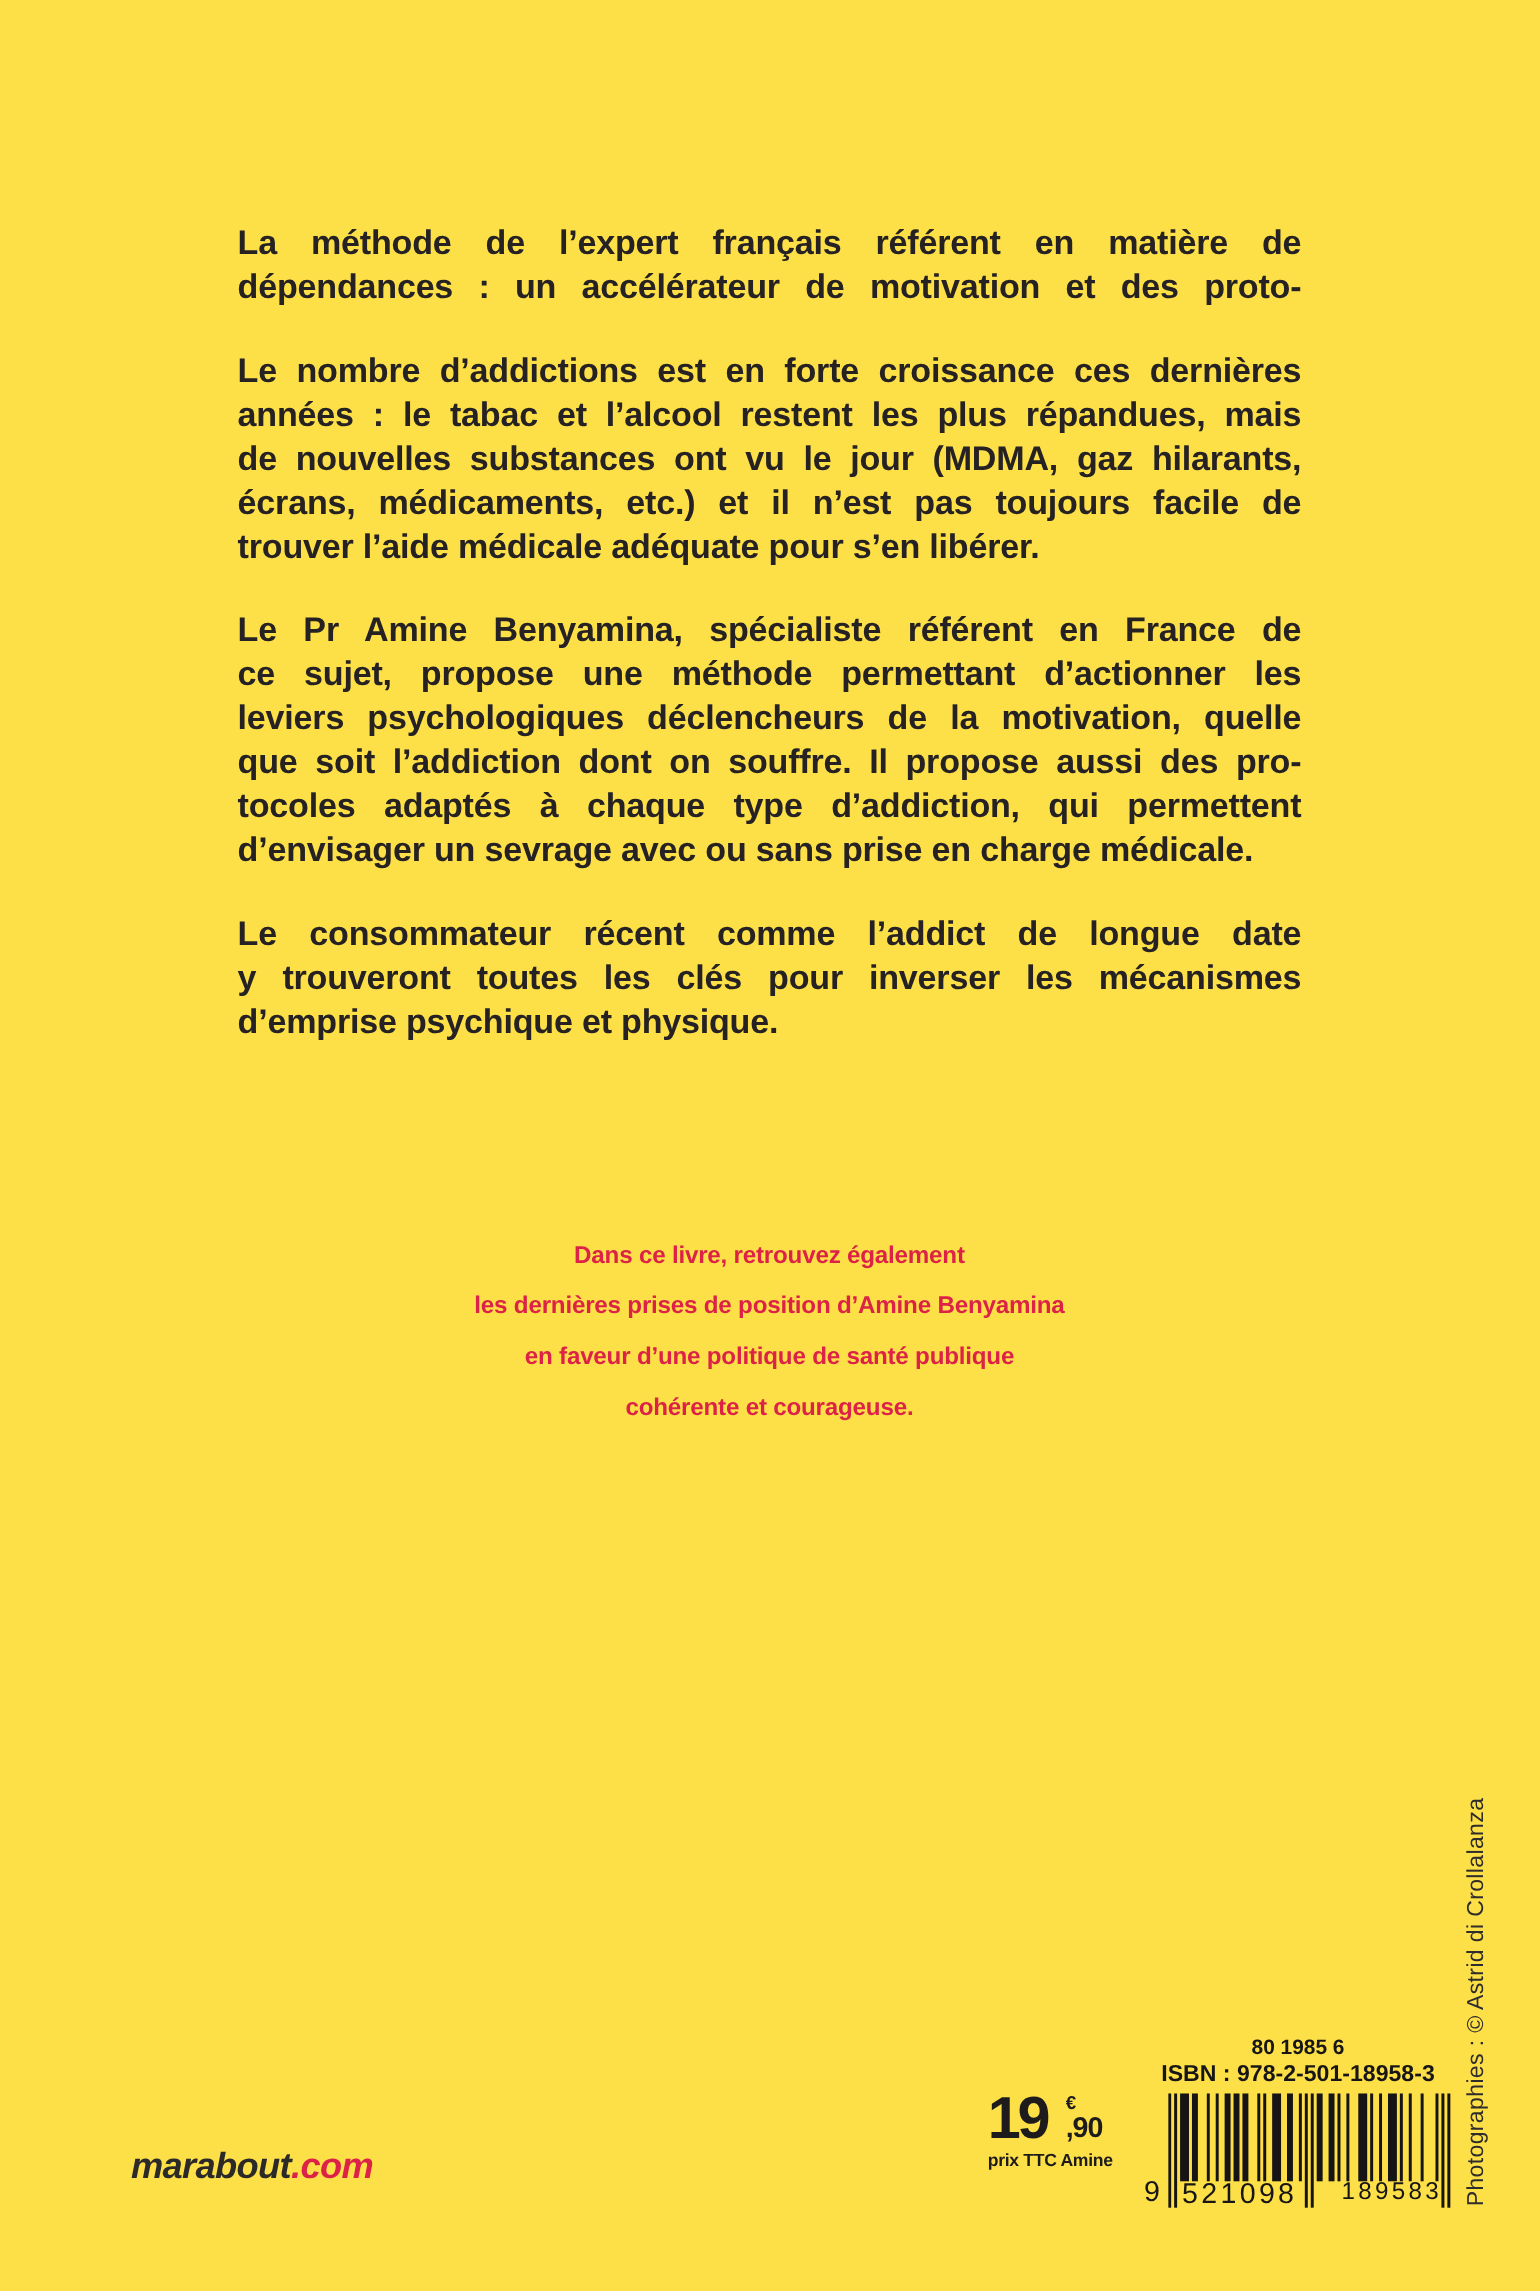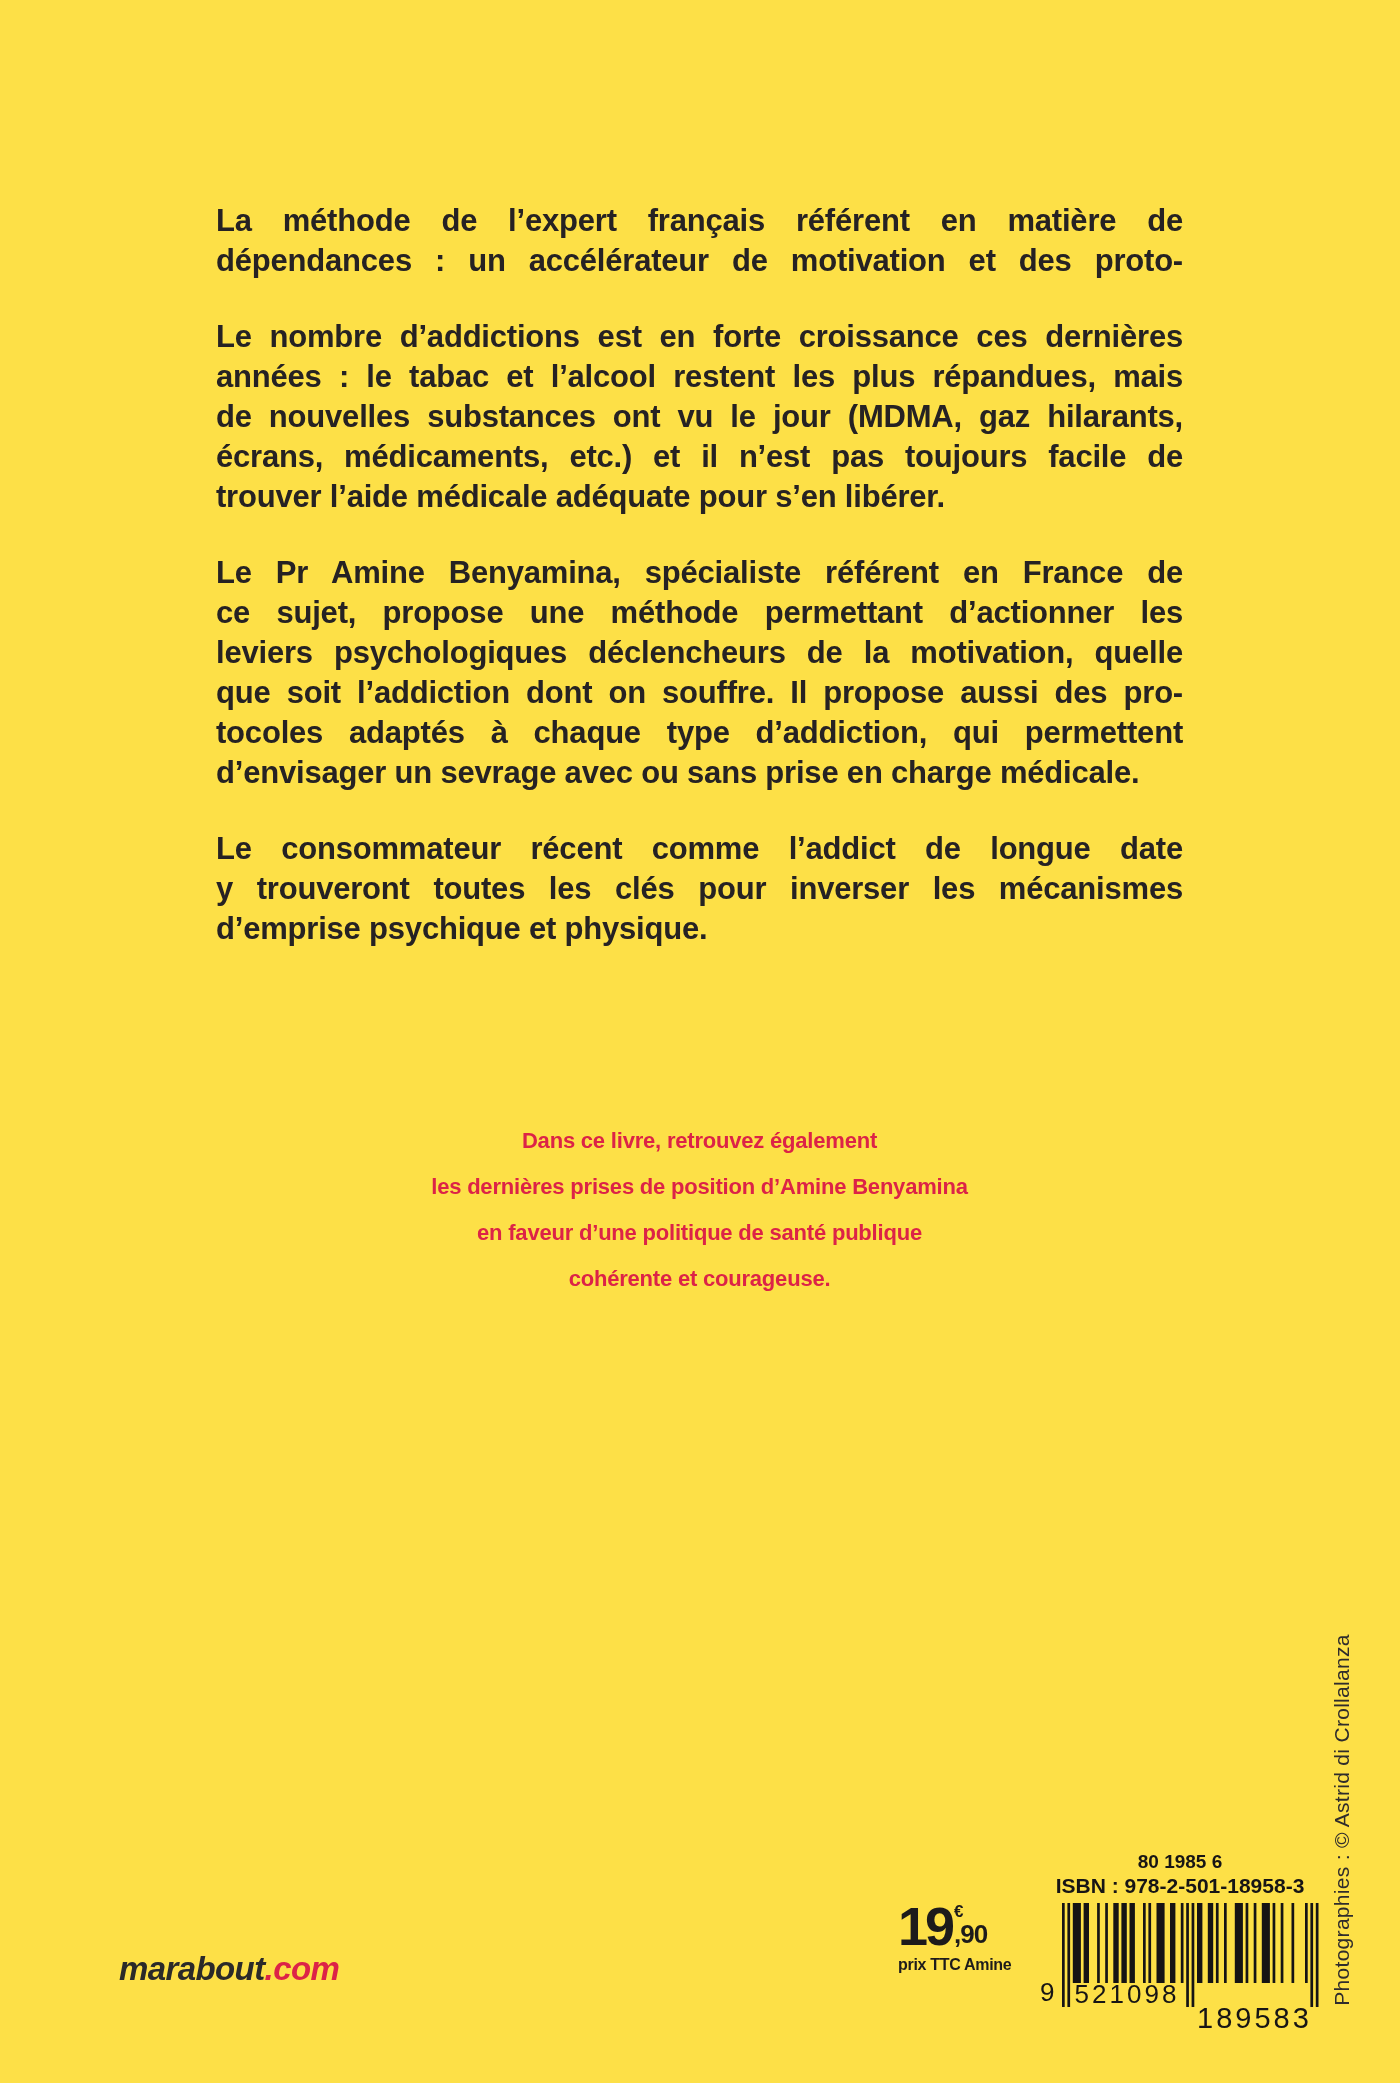--- a/index.html
+++ b/index.html
@@ -37,21 +37,21 @@
   .logo{
     position:absolute;left:119px;top:1950px;
     font-size:33px;font-weight:bold;letter-spacing:-0.6px;
     color:#2b2a29;white-space:nowrap;font-style:italic;
   }
 
   .price{
     position:absolute;left:898px;top:1903px;width:104px;
     color:#1d1b1b;text-align:center;
   }
-  .price-row{display:flex;justify-content:flex-start;align-items:flex-start;line-height:1;}
+  .price-row{display:flex;justify-content:space-between;align-items:flex-start;line-height:1;}
   .price-amount{font-size:54px;font-weight:bold;letter-spacing:-3px;line-height:0.88;}
   .price-frac{display:flex;flex-direction:column;align-items:flex-start;margin-left:2px;}
   .price-cur{font-size:17px;font-weight:bold;line-height:1;}
   .price-cents{font-size:26px;font-weight:bold;line-height:1;margin-top:1px;letter-spacing:-1px;}
   .price-note{font-size:16px;font-weight:bold;margin-top:5px;letter-spacing:-0.3px;white-space:nowrap;}
 
   .barcode-wrap{
     position:absolute;left:1030px;top:1851px;width:300px;
     color:#171515;text-align:center;
   }
@@ -63,22 +63,22 @@
   .ean svg{position:absolute;left:22px;top:0;}
   .ean-digit-left{
     position:absolute;left:0px;top:76px;
     font-size:26px;line-height:1;font-family:"Liberation Sans",sans-serif;
   }
   .ean-group1{
     position:absolute;left:30px;top:78px;width:114px;text-align:center;
     font-size:26px;line-height:1;letter-spacing:3px;
   }
   .ean-group2{
-    position:absolute;left:157px;top:78px;width:114px;text-align:left;
-    font-size:29px;line-height:1;letter-spacing:3px;margin-top:23px;
+    position:absolute;left:157px;top:78px;width:114px;text-align:right;
+    font-size:22px;line-height:1;letter-spacing:3px;
   }
 
   .credit{
     position:absolute;left:1342px;top:1820px;
     transform:translate(-50%,-50%) rotate(-90deg);
     font-size:21px;color:#2f2c2c;white-space:nowrap;letter-spacing:0.3px;
   }
 </style>
 </head>
 <body>

